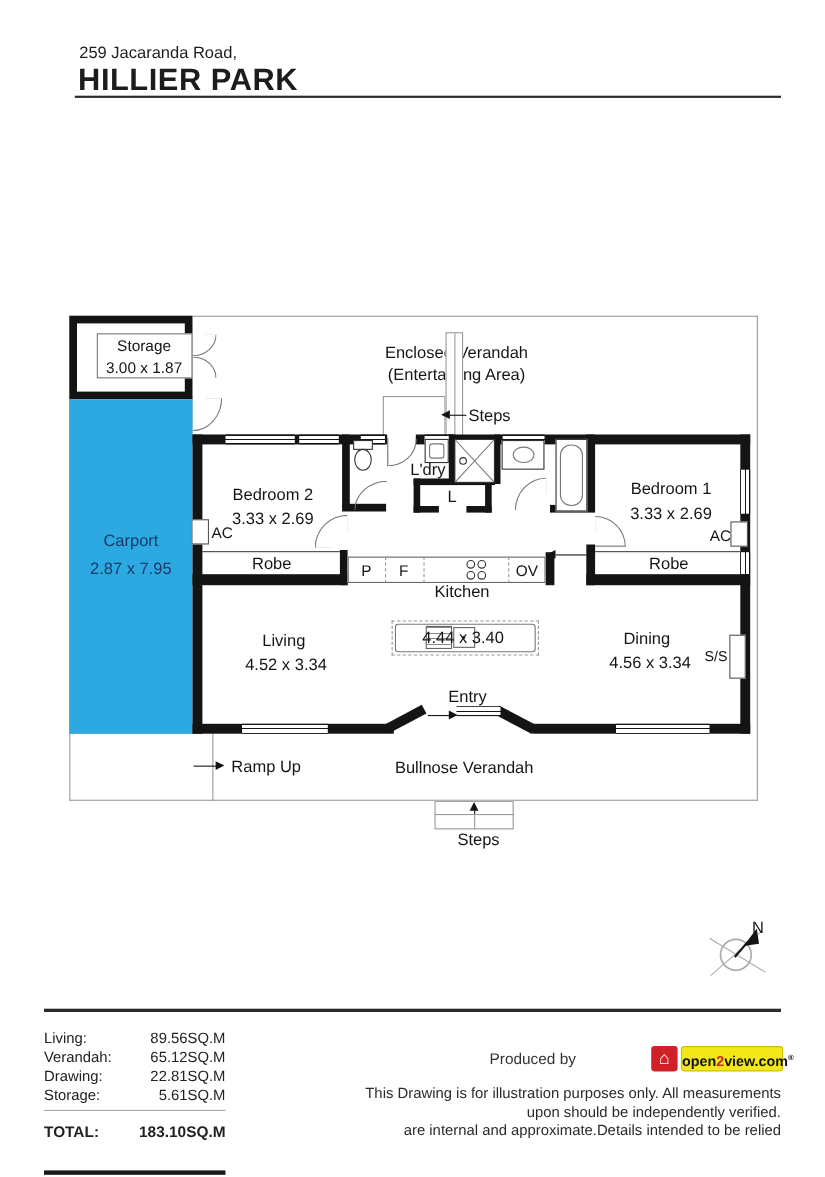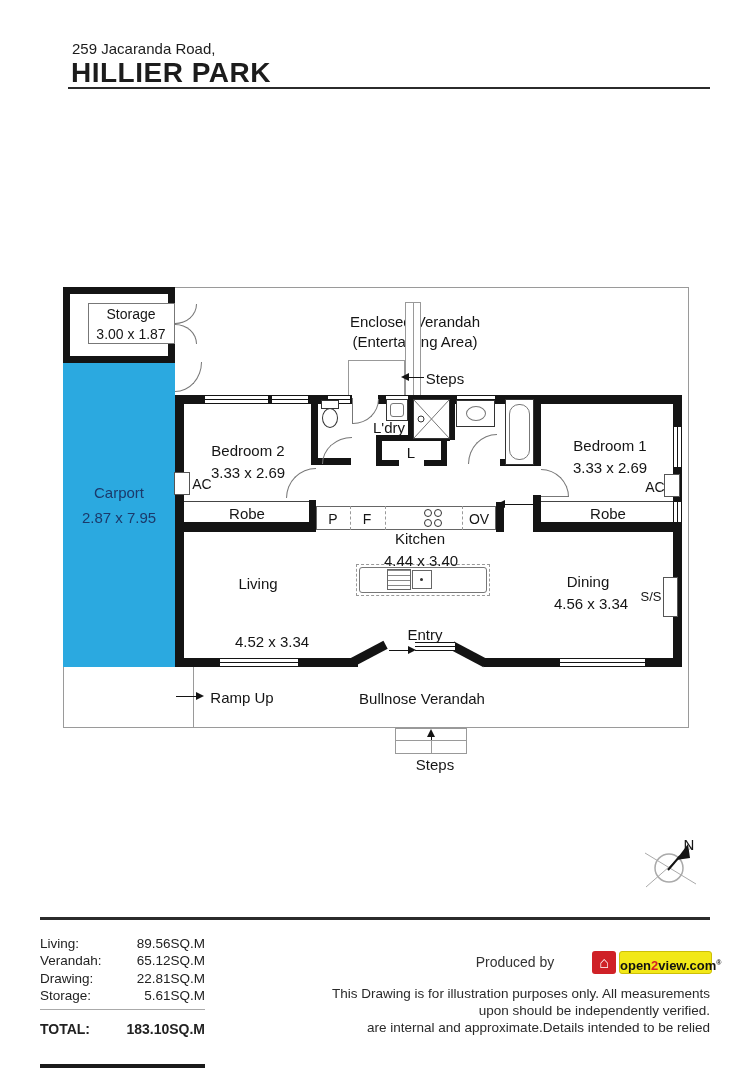--- a/index.html
+++ b/index.html
@@ -166,23 +166,23 @@
 
   <div class="lbl" style="left:248px;top:450px;">Bedroom 2</div>
   <div class="lbl" style="left:248px;top:472px;">3.33 x 2.69</div>
   <div class="lbl" style="left:389px;top:427px;">L'dry</div>
   <div class="lbl" style="left:411px;top:452px;">L</div>
   <div class="lbl" style="left:610px;top:445px;">Bedroom 1</div>
   <div class="lbl" style="left:610px;top:467px;">3.33 x 2.69</div>
   <div class="lbl" style="left:247px;top:513px;">Robe</div>
   <div class="lbl" style="left:608px;top:513px;">Robe</div>
   <div class="lbl" style="left:420px;top:538px;">Kitchen</div>
-  <div class="lbl" style="left:421px;top:560px;">4.44 x 3.40</div>
+  <div class="lbl" style="left:421px;top:580px;">4.44 x 3.40</div>
   <div class="lbl" style="left:258px;top:583px;">Living</div>
-  <div class="lbl" style="left:260px;top:641px;margin-left:12px;">4.52 x 3.34</div>
+  <div class="lbl" style="left:260px;top:605px;">4.52 x 3.34</div>
   <div class="lbl" style="left:588px;top:581px;">Dining</div>
   <div class="lbl" style="left:591px;top:603px;">4.56 x 3.34</div>
 
   <div class="aline" style="left:505px;top:504px;width:28px;height:1px;"></div>
   <div class="tri tri-l" style="left:497px;top:500px;"></div>
 
   <div class="lbl" style="left:425px;top:634px;">Entry</div>
   <div class="aline" style="left:389px;top:650px;width:20px;height:1px;"></div>
   <div class="tri tri-r" style="left:408px;top:646px;"></div>
 
@@ -228,21 +228,21 @@
     <span class="foot-val" style="top:0;">5.61SQ.M</span>
   </div>
   <div class="abs" style="left:40px;top:1009px;width:165px;height:1px;background:#aaa;"></div>
   <div class="abs" style="top:1021px;">
     <span class="foot-lbl" style="top:0;font-weight:bold;font-size:14px;">TOTAL:</span>
     <span class="foot-val" style="top:0;font-weight:bold;font-size:14px;">183.10SQ.M</span>
   </div>
   <div class="abs" style="left:40px;top:1064px;width:165px;height:4px;background:#1a1a1a;"></div>
 </div>
 
-<div class="abs" style="left:445px;top:954px;width:140px;text-align:center;font-size:14px;color:#333;">Produced by</div>
+<div class="abs" style="left:445px;top:954px;width:140px;text-align:left;font-size:14px;color:#333;">Produced by</div>
 <div class="logo-red"><span>⌂</span></div>
 <div class="logo-yellow"><span>open</span><span class="two">2</span><span>view.com</span><span class="mark">®</span></div>
 
 <div class="disc">
   <div>This Drawing is for illustration purposes only. All measurements</div>
   <div>upon should be  independently verified.</div>
   <div>are internal and approximate.Details intended to be relied</div>
 </div>
 
 </body></html>

